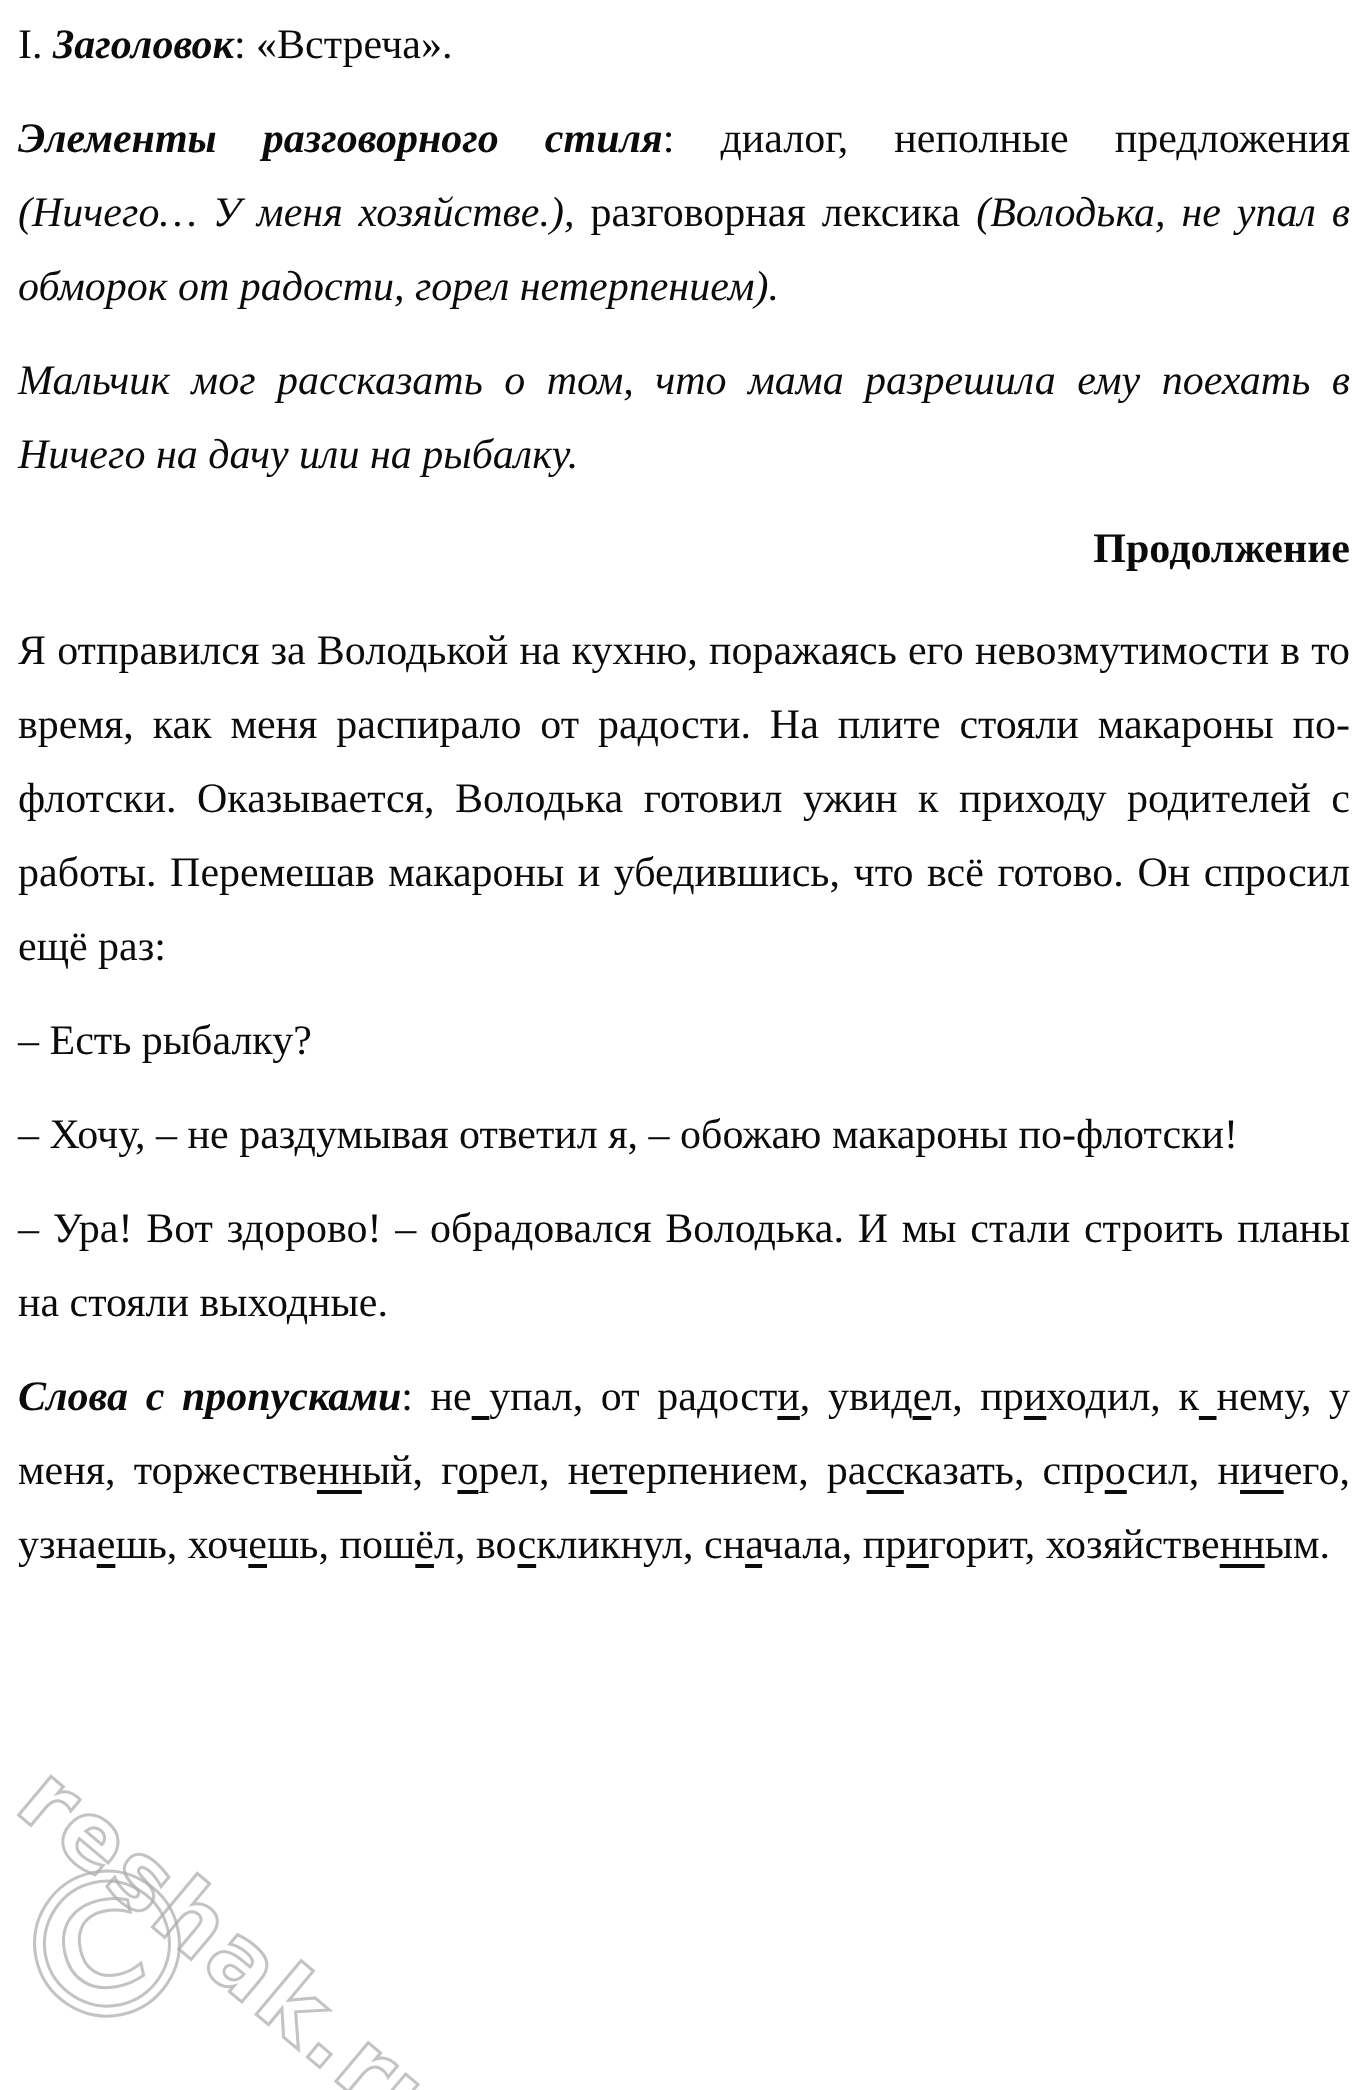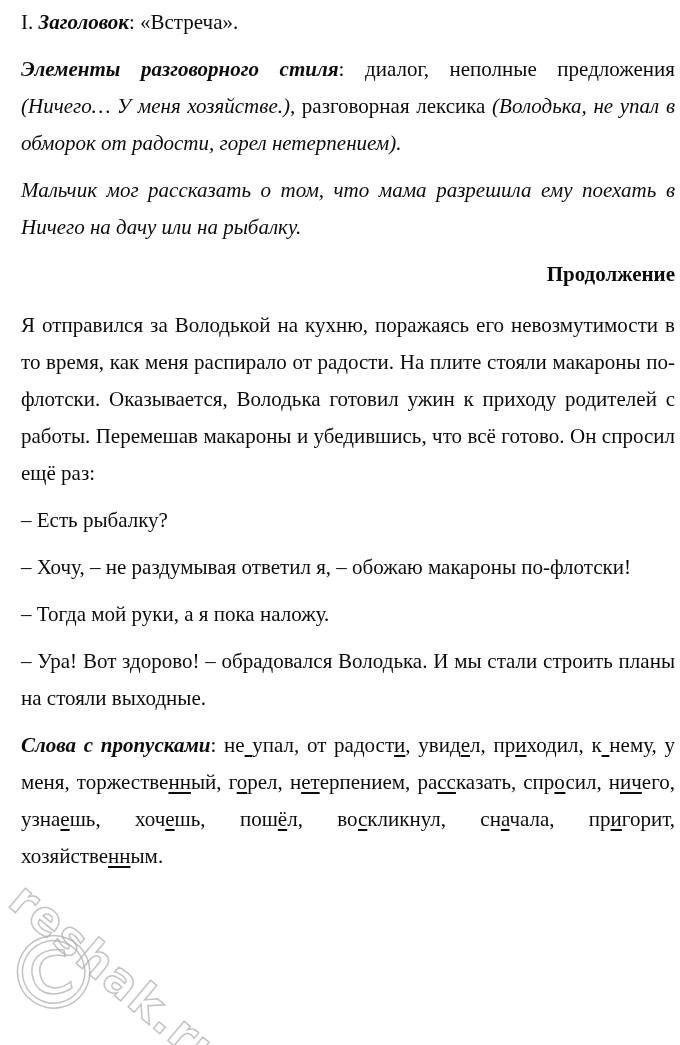--- a/index.html
+++ b/index.html
@@ -12,21 +12,21 @@
   .page{
     position:relative;
     z-index:1;
     padding:4px 5px 0 5px;
     font-family:"Liberation Serif", serif;
     font-size:21px;
     line-height:37px;
     color:#0b0b0b;
     text-align:justify;
   }
-  .para{margin:0 0 10px 16px;}
+  .para{margin:0 0 10px 4px;}
   .heading{
     text-align:right;
     margin:6px 0 14px 0;
   }
   .seg-r{font-style:normal;font-weight:normal;}
   .seg-i{font-style:italic;}
   .seg-b{font-weight:bold;}
   .seg-bi{font-weight:bold;font-style:italic;}
   .seg-u{text-decoration:underline;text-underline-offset:3px;}
   .watermark{
@@ -62,21 +62,20 @@
 <body>
 
 <div class="page">
   <p class="para"><span class="seg-r">I. </span><span class="seg-bi">Заголовок</span><span class="seg-r">: «Встреча».</span></p>
   <p class="para"><span class="seg-bi">Элементы разговорного стиля</span><span class="seg-r">: диалог, неполные предложения </span><span class="seg-i">(Ничего… У меня хозяйстве.),</span><span class="seg-r"> разговорная лексика </span><span class="seg-i">(Володька, не упал в обморок от радости, горел нетерпением).</span></p>
   <p class="para"><span class="seg-i">Мальчик мог рассказать о том, что мама разрешила ему поехать в Ничего на дачу или на рыбалку.</span></p>
   <p class="para heading"><span class="seg-b">Продолжение</span></p>
   <p class="para"><span class="seg-r">Я отправился за Володькой на кухню, поражаясь его невозмутимости в то время, как меня распирало от радости. На плите стояли макароны по-флотски. Оказывается, Володька готовил ужин к приходу родителей с работы. Перемешав макароны и убедившись, что всё готово. Он спросил ещё раз:</span></p>
   <p class="para"><span class="seg-r">– Есть рыбалку?</span></p>
   <p class="para"><span class="seg-r">– Хочу, – не раздумывая ответил я, – обожаю макароны по-флотски!</span></p>
-  <p class="para"><span class="seg-r">– Тогда мой руки, а я пока наложу.</span></p>
   <p class="para"><span class="seg-r">– Ура! Вот здорово! – обрадовался Володька. И мы стали строить планы на стояли выходные.</span></p>
   <p class="para"><span class="seg-bi">Слова с пропусками</span><span class="seg-r">: </span><span class="seg-r">не</span><span class="seg-u">&nbsp;</span><span class="seg-r">упал, от радост</span><span class="seg-u">и</span><span class="seg-r">, увид</span><span class="seg-u">е</span><span class="seg-r">л, пр</span><span class="seg-u">и</span><span class="seg-r">ходил, к</span><span class="seg-u">&nbsp;</span><span class="seg-r">нему, у меня, торжестве</span><span class="seg-u">нн</span><span class="seg-r">ый, г</span><span class="seg-u">о</span><span class="seg-r">рел, н</span><span class="seg-u">ет</span><span class="seg-r">ерпением, ра</span><span class="seg-u">сс</span><span class="seg-r">казать, спр</span><span class="seg-u">о</span><span class="seg-r">сил, н</span><span class="seg-u">ич</span><span class="seg-r">его, узна</span><span class="seg-u">е</span><span class="seg-r">шь, хоч</span><span class="seg-u">е</span><span class="seg-r">шь, пош</span><span class="seg-u">ё</span><span class="seg-r">л, во</span><span class="seg-u">с</span><span class="seg-r">кликнул, сн</span><span class="seg-u">а</span><span class="seg-r">чала, пр</span><span class="seg-u">и</span><span class="seg-r">горит, хозяйстве</span><span class="seg-u">нн</span><span class="seg-r">ым.</span></p>
 </div>
 
 <div class="watermark">
   <span class="wm-text">reshak.ru</span>
   <span class="wm-copy">©</span>
 </div>
 
 </body></html>

